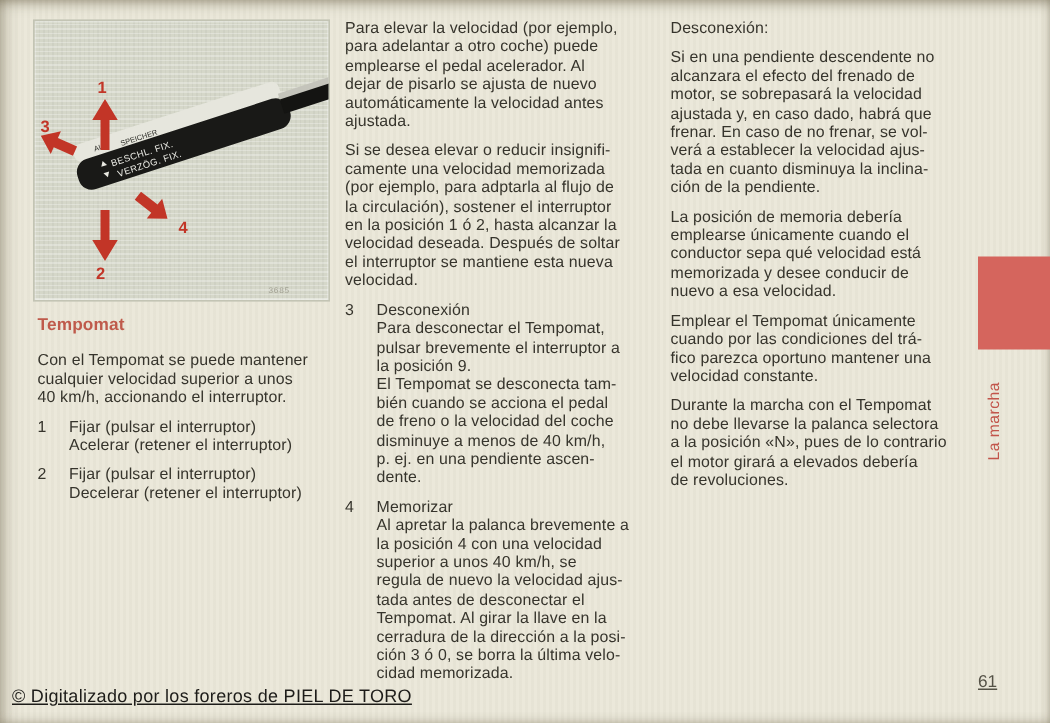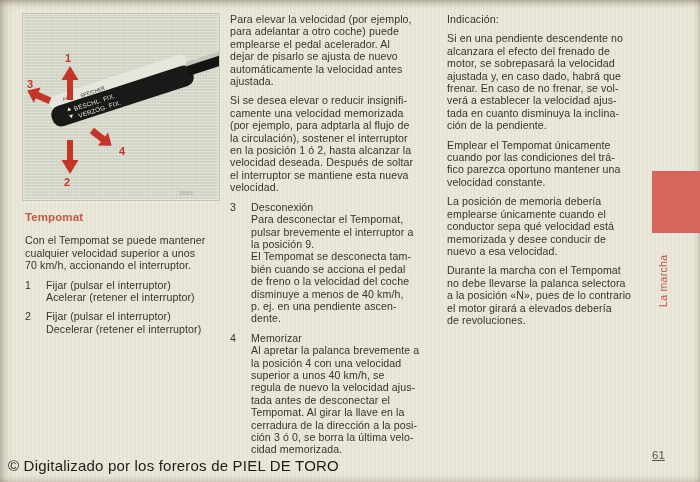--- a/index.html
+++ b/index.html
@@ -32,21 +32,21 @@
   .li{display:flex;margin:0 0 7px 0;}
   .li .num{flex:none;width:21px;}
   .li .itext{flex:1;white-space:pre-line;}
   .subhead{margin:0 0 12px 0;}
   .chapter-tab{position:absolute;left:652px;top:171px;width:48px;height:62px;background:#d5655d;}
   .tab-label{
     position:absolute;left:657px;top:243px;height:64px;
     writing-mode:vertical-rl;transform:rotate(180deg);
     font-size:10.5px;color:#c2554b;letter-spacing:.3px;
   }
-  .footer-credit{position:absolute;left:8px;top:457px;font-size:15px;color:#1d1c19;letter-spacing:.2px;}
+  .footer-credit{position:absolute;left:8px;top:457px;font-size:12px;color:#1d1c19;letter-spacing:.2px;text-decoration:underline;}
   .page-number{position:absolute;left:652px;top:449px;font-size:11.5px;color:#555247;text-decoration:underline;}
 </style>
 </head>
 <body>
 
 <div class="page">
 
   <div class="photo">
     <svg viewBox="0 0 196 186">
 
@@ -78,21 +78,21 @@
       <text x="96" y="141" font-size="11" font-weight="bold" fill="#c23527">4</text>
 
       <text x="156" y="181" font-size="5.5" letter-spacing="0.5" fill="#a2a193">3685</text>
     </svg>
   </div>
 
   <div class="col col1">
     <h2 class="sec-heading">Tempomat</h2>
     <p>Con el Tempomat se puede mantener
 cualquier velocidad superior a unos
-70 km/h, accionando el interruptor.</p>
+40 km/h, accionando el interruptor.</p>
     <div class="li">
       <span class="num">1</span>
       <span class="itext">Fijar (pulsar el interruptor)
 Acelerar (retener el interruptor)</span>
     </div>
     <div class="li">
       <span class="num">2</span>
       <span class="itext">Fijar (pulsar el interruptor)
 Decelerar (retener el interruptor)</span>
     </div>
@@ -135,38 +135,38 @@
 regula de nuevo la velocidad ajus-
 tada antes de desconectar el
 Tempomat. Al girar la llave en la
 cerradura de la dirección a la posi-
 ción 3 ó 0, se borra la última velo-
 cidad memorizada.</span>
     </div>
   </div>
 
   <div class="col col3">
-    <p class="subhead">Indicación:</p>
+    <p class="subhead">Desconexión:</p>
     <p>Si en una pendiente descendente no
 alcanzara el efecto del frenado de
 motor, se sobrepasará la velocidad
 ajustada y, en caso dado, habrá que
 frenar. En caso de no frenar, se vol-
 verá a establecer la velocidad ajus-
 tada en cuanto disminuya la inclina-
 ción de la pendiente.</p>
-    <p>Emplear el Tempomat únicamente
-cuando por las condiciones del trá-
-fico parezca oportuno mantener una
-velocidad constante.</p>
     <p>La posición de memoria debería
 emplearse únicamente cuando el
 conductor sepa qué velocidad está
 memorizada y desee conducir de
 nuevo a esa velocidad.</p>
+    <p>Emplear el Tempomat únicamente
+cuando por las condiciones del trá-
+fico parezca oportuno mantener una
+velocidad constante.</p>
     <p>Durante la marcha con el Tempomat
 no debe llevarse la palanca selectora
 a la posición «N», pues de lo contrario
 el motor girará a elevados debería
 de revoluciones.</p>
   </div>
 
   <div class="chapter-tab"></div>
   <div class="tab-label">La marcha</div>
 

